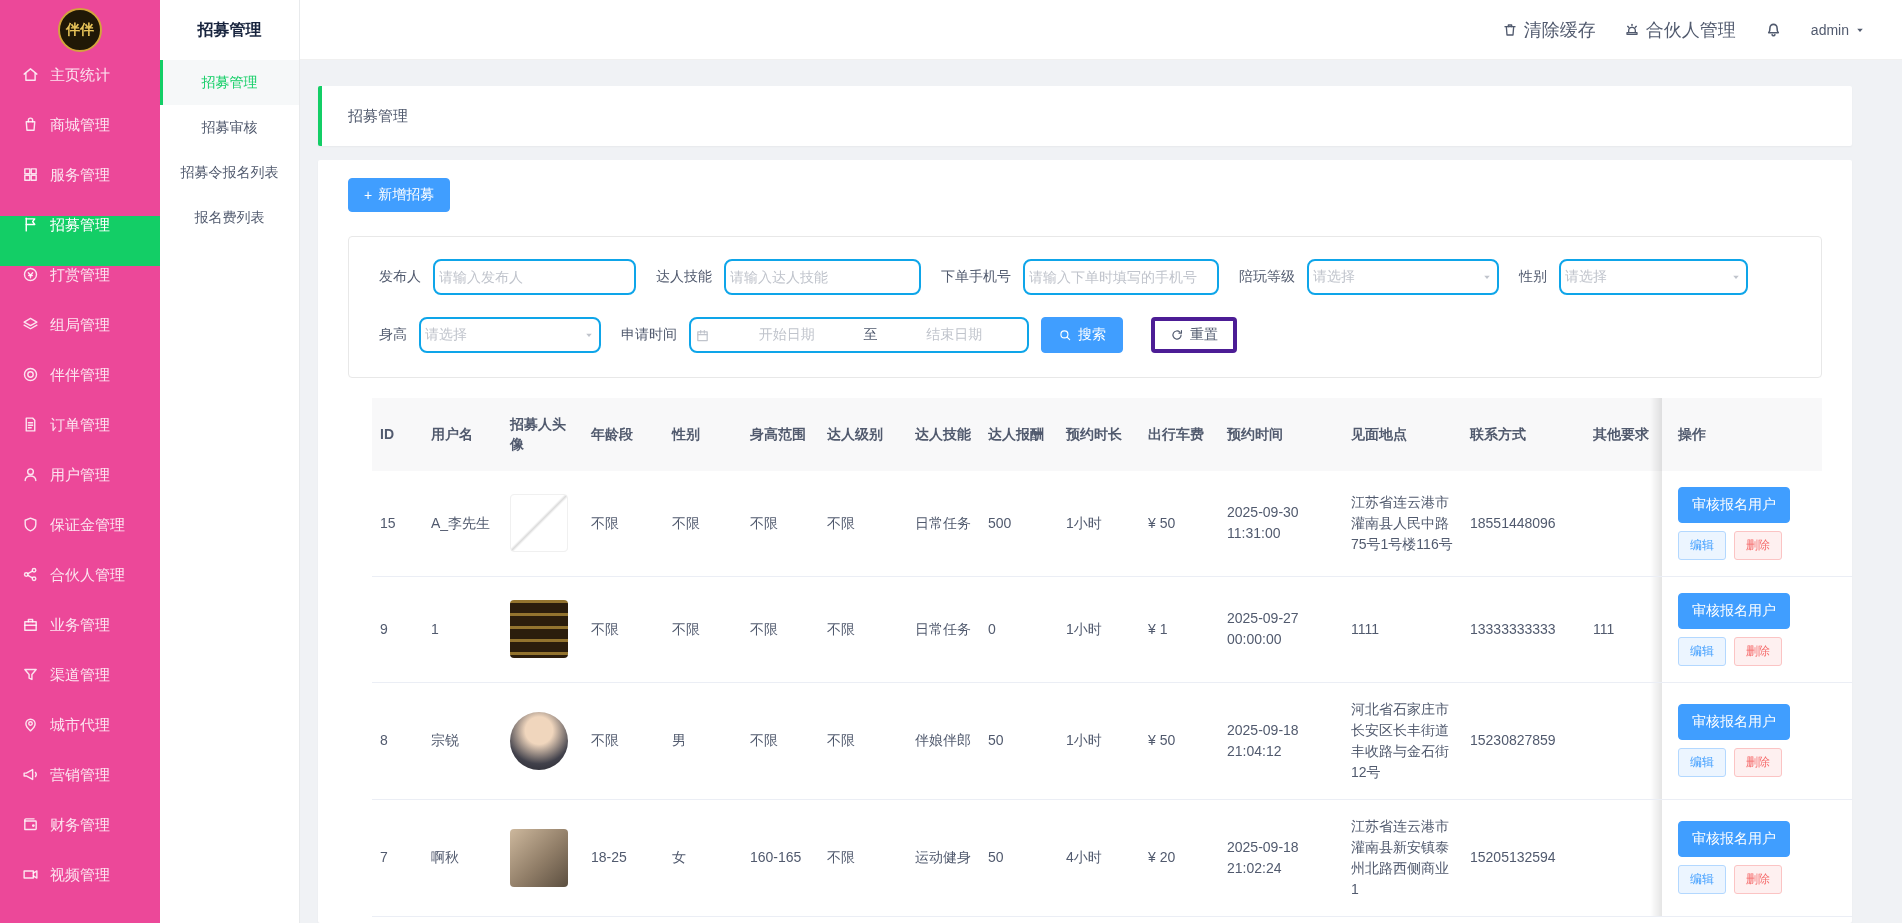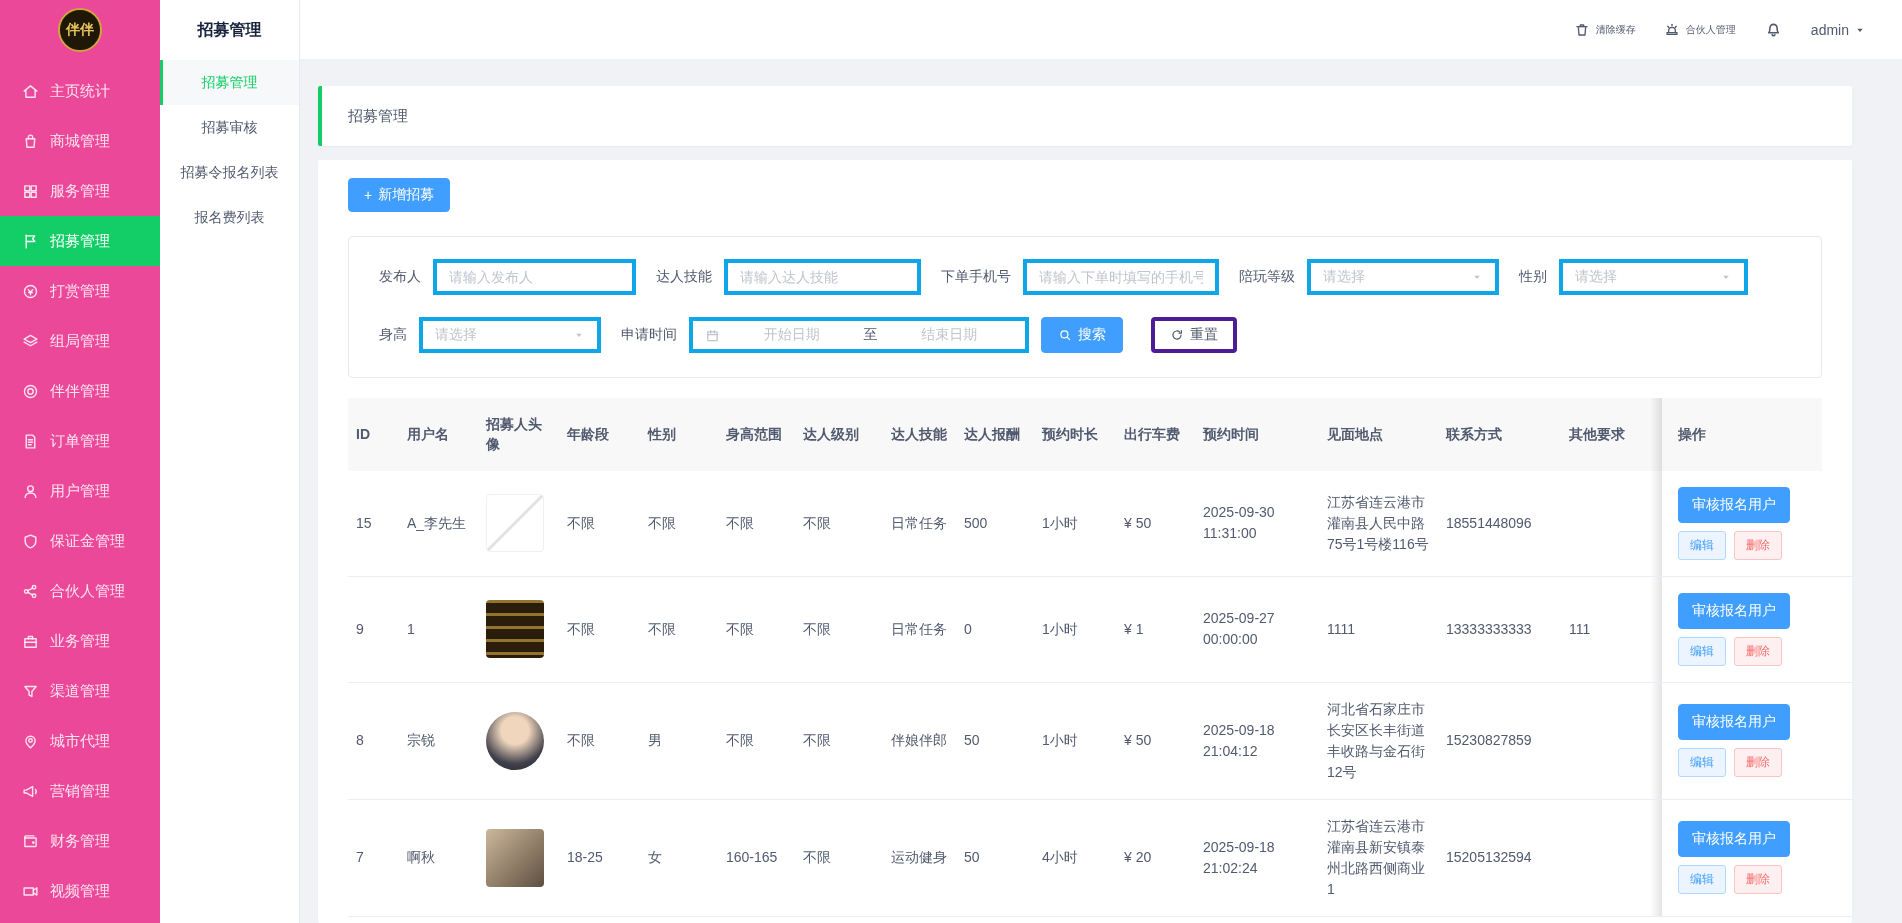--- a/index.html
+++ b/index.html
@@ -8,40 +8,40 @@
     background:#f0f2f5; color:#515a6e; }
   svg.ic { stroke:currentColor; fill:none; stroke-width:2; stroke-linecap:round; stroke-linejoin:round; display:block; }
   svg.ic-fill { fill:currentColor; stroke:none; display:block; }
 
   
   .sidebar { position:fixed; left:0; top:0; bottom:0; width:160px; background:#ec4899; z-index:30; }
   .logo-wrap { height:60px; display:flex; align-items:center; justify-content:center; }
   .logo-circle { width:44px; height:44px; border-radius:50%; background:#201806; border:2px solid #d2a43c;
     color:#e8c45a; font-size:14px; font-weight:bold; display:flex; align-items:center; justify-content:center; }
   .side-nav { padding-top:6px; }
-  .side-item { height:50px; display:flex; align-items:center; padding-left:22px; gap:11px;
+  .side-item { height:50px; display:flex; align-items:flex-start; padding-left:22px; gap:11px;
     color:rgba(255,255,255,.85); font-size:15px; cursor:pointer; white-space:nowrap; }
   .side-item svg { width:17px; height:17px; flex:none; }
   .side-item.active { background:#13ce66; color:#fff; }
 
   
   .submenu { position:fixed; left:160px; top:0; bottom:0; width:140px; background:#fff;
     border-right:1px solid #e8eaec; z-index:20; }
   .submenu-header { height:60px; display:flex; align-items:center; justify-content:center;
     font-size:16px; font-weight:bold; color:#17233d; }
   .sub-item { height:45px; display:flex; align-items:center; justify-content:center;
     font-size:14px; color:#515a6e; cursor:pointer; position:relative; }
   .sub-item.active { color:#13ce66; background:#f6f8f9; }
   .sub-item.active::before { content:''; position:absolute; left:0; top:0; bottom:0; width:3px; background:#13ce66; }
 
   
   .topbar { position:fixed; left:300px; top:0; right:0; height:60px; background:#fff;
     border-bottom:1px solid #f0f0f0; display:flex; align-items:center; justify-content:flex-end;
     gap:28px; padding-right:36px; z-index:10; }
-  .top-act { display:flex; align-items:center; gap:6px; font-size:10px; color:#515a6e; cursor:pointer; }
+  .top-act { display:flex; align-items:center; gap:6px; font-size:18px; color:#515a6e; cursor:pointer; }
   .top-act svg { width:16px; height:16px; color:#515a6e; }
   .bell-btn svg { width:19px; height:19px; }
   .admin { display:flex; align-items:center; gap:5px; font-size:14px; cursor:pointer; }
   .admin svg { width:12px; height:12px; color:#515a6e; }
 
   
   .content { position:absolute; left:300px; top:60px; right:0; bottom:0; background:#f0f2f5;
     padding:26px 50px 0 18px; overflow:hidden; }
   .crumb-card { background:#fff; border-left:4px solid #13ce66; border-radius:2px; height:60px;
     display:flex; align-items:center; padding-left:26px; font-size:15px; color:#515a6e;
@@ -50,42 +50,42 @@
     height:763px; overflow:hidden; box-shadow:0 1px 2px rgba(0,0,0,.04); }
 
   .btn-primary { display:inline-flex; align-items:center; gap:6px; background:#409eff; color:#fff;
     border:1px solid #409eff; border-radius:4px; height:34px; padding:0 15px; font-size:14px; cursor:pointer; }
 
   
   .filter-box { border:1px solid #e8e8e8; border-radius:4px; margin-top:24px; padding:22px 18px 2px 30px; }
   .filter-row { display:flex; align-items:center; margin-bottom:22px; }
   .f-item { display:flex; align-items:center; margin-right:20px; }
   .f-label { font-size:14px; color:#515a6e; margin-right:12px; white-space:nowrap; }
-  .input, .select, .date-range { height:36px; border:4px solid #0ea5e9; border-radius:0;
-    display:flex; align-items:center; padding:0 12px; font-size:14px; background:#fff; color:#515a6e; }
+  .input, .select, .date-range { height:36px; border:2px solid #0ea5e9; border-radius:8px;
+    display:flex; align-items:center; padding:0 4px; font-size:14px; background:#fff; color:#515a6e; }
   input.input { outline:none; }
   input.input::placeholder { color:#c0c4cc; }
   .select { justify-content:space-between; cursor:pointer; }
   .placeholder { color:#c0c4cc; }
   .select svg { width:12px; height:12px; color:#c0c4cc; }
   .date-range { gap:8px; }
   .date-range svg { width:15px; height:15px; color:#c0c4cc; flex:none; }
   .date-range .d-start, .date-range .d-end { flex:1; text-align:center; }
   .date-range .sep { color:#515a6e; }
   .btn-search { display:inline-flex; align-items:center; gap:6px; background:#409eff; color:#fff;
     border:1px solid #409eff; border-radius:4px; height:36px; padding:0 16px; font-size:14px;
     cursor:pointer; margin-left:12px;text-align:right; }
   .btn-search svg { width:14px; height:14px; }
   .btn-reset { display:inline-flex; align-items:center; gap:6px; background:#fff; color:#515a6e;
     border:4px solid #4c1d95; border-radius:4px; height:36px; padding:0 15px; font-size:14px;
     cursor:pointer; margin-left:28px; }
   .btn-reset svg { width:14px; height:14px; color:#515a6e; }
 
   
-  .table-wrap { margin-top:20px; position:relative; }
+  .table-wrap { margin-top:20px; position:relative;margin-left:24px; }
   table { width:100%; border-collapse:collapse; table-layout:fixed; font-size:14px; }
   thead th { background:#f8f8f9; color:#515a6e; font-weight:bold; text-align:left;
     padding:16px 8px; vertical-align:middle; line-height:1.45; }
   tbody td { padding:16px 8px; border-bottom:1px solid #ebeef5; vertical-align:middle;
     line-height:1.5; color:#515a6e; overflow-wrap:break-word; }
   .op-col { position:sticky; right:0; background:#fff; }
   th.op-col { background:#f8f8f9; padding-left:16px; }
   td.op-col { padding-left:16px; }
   .op-col::before { content:''; position:absolute; top:0; bottom:0; left:-12px; width:12px;
     background:linear-gradient(to left, rgba(0,0,0,.10), rgba(0,0,0,0)); pointer-events:none; }

